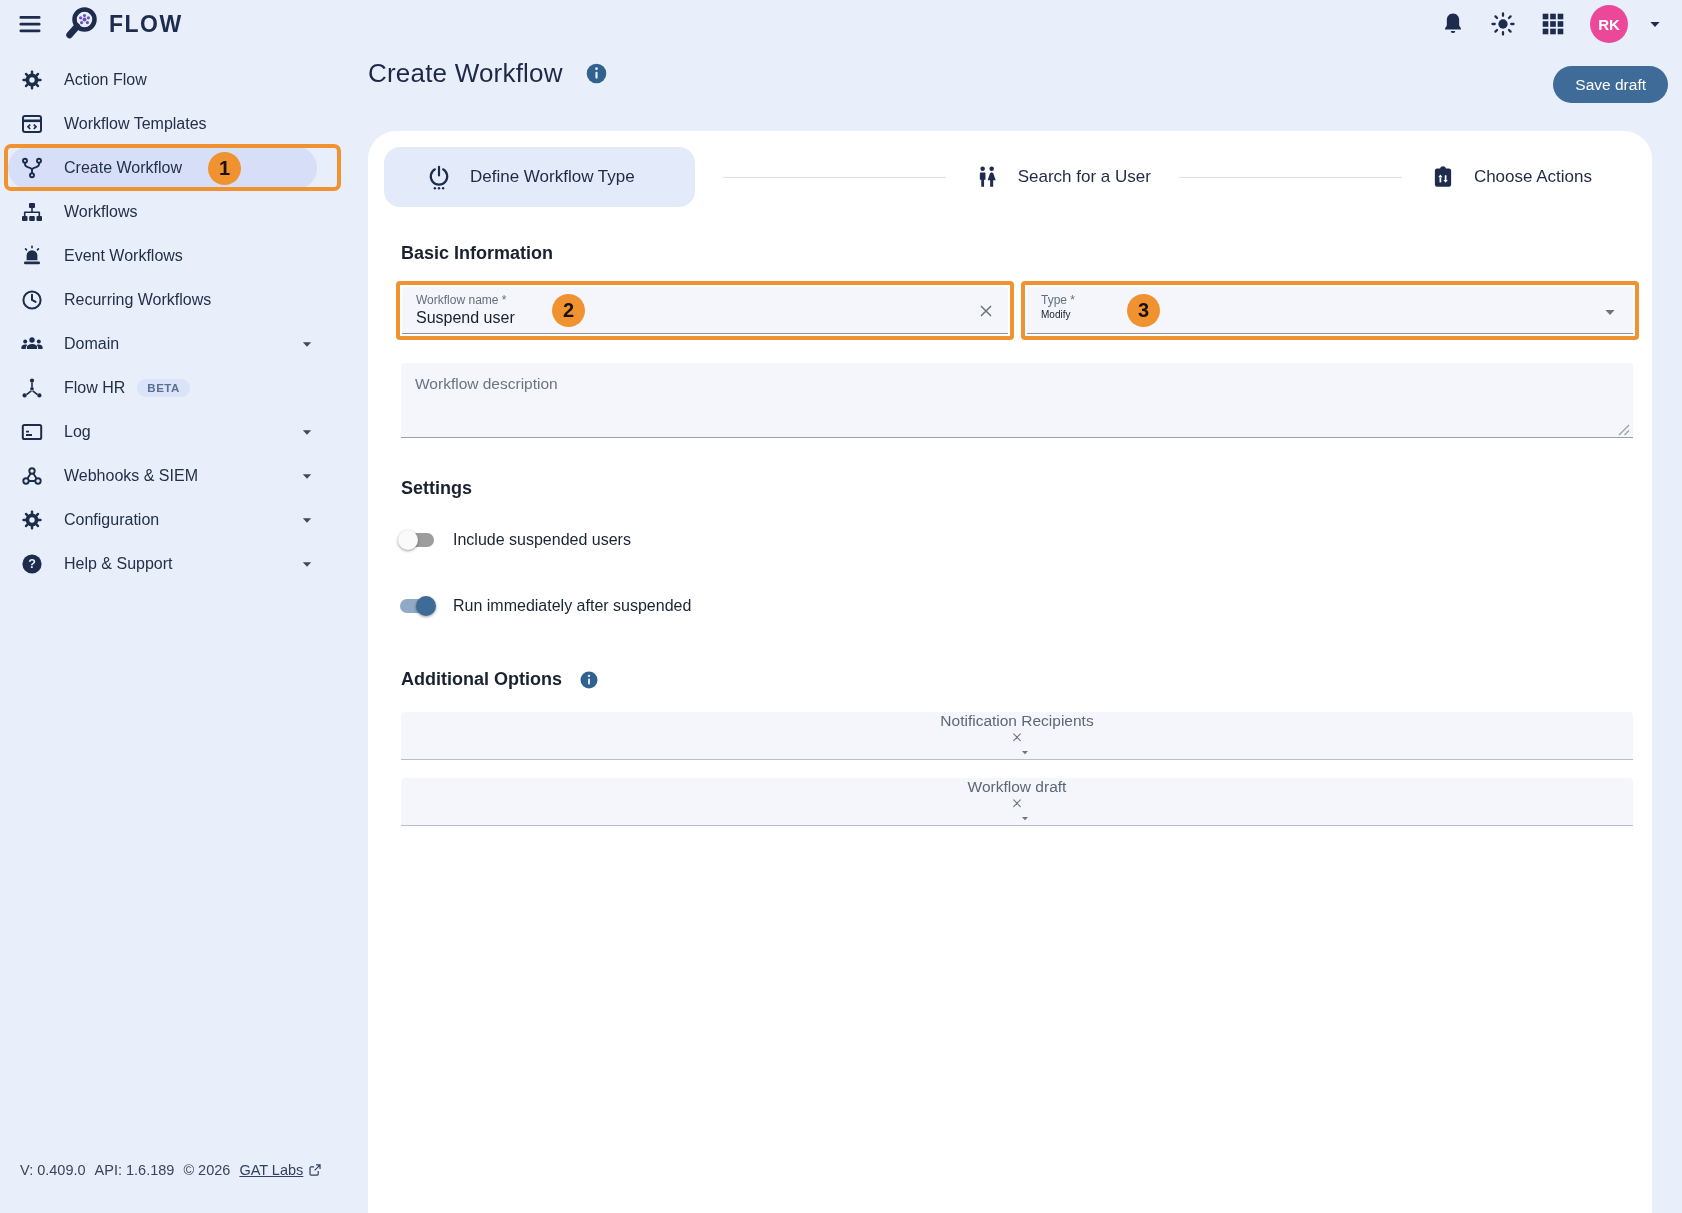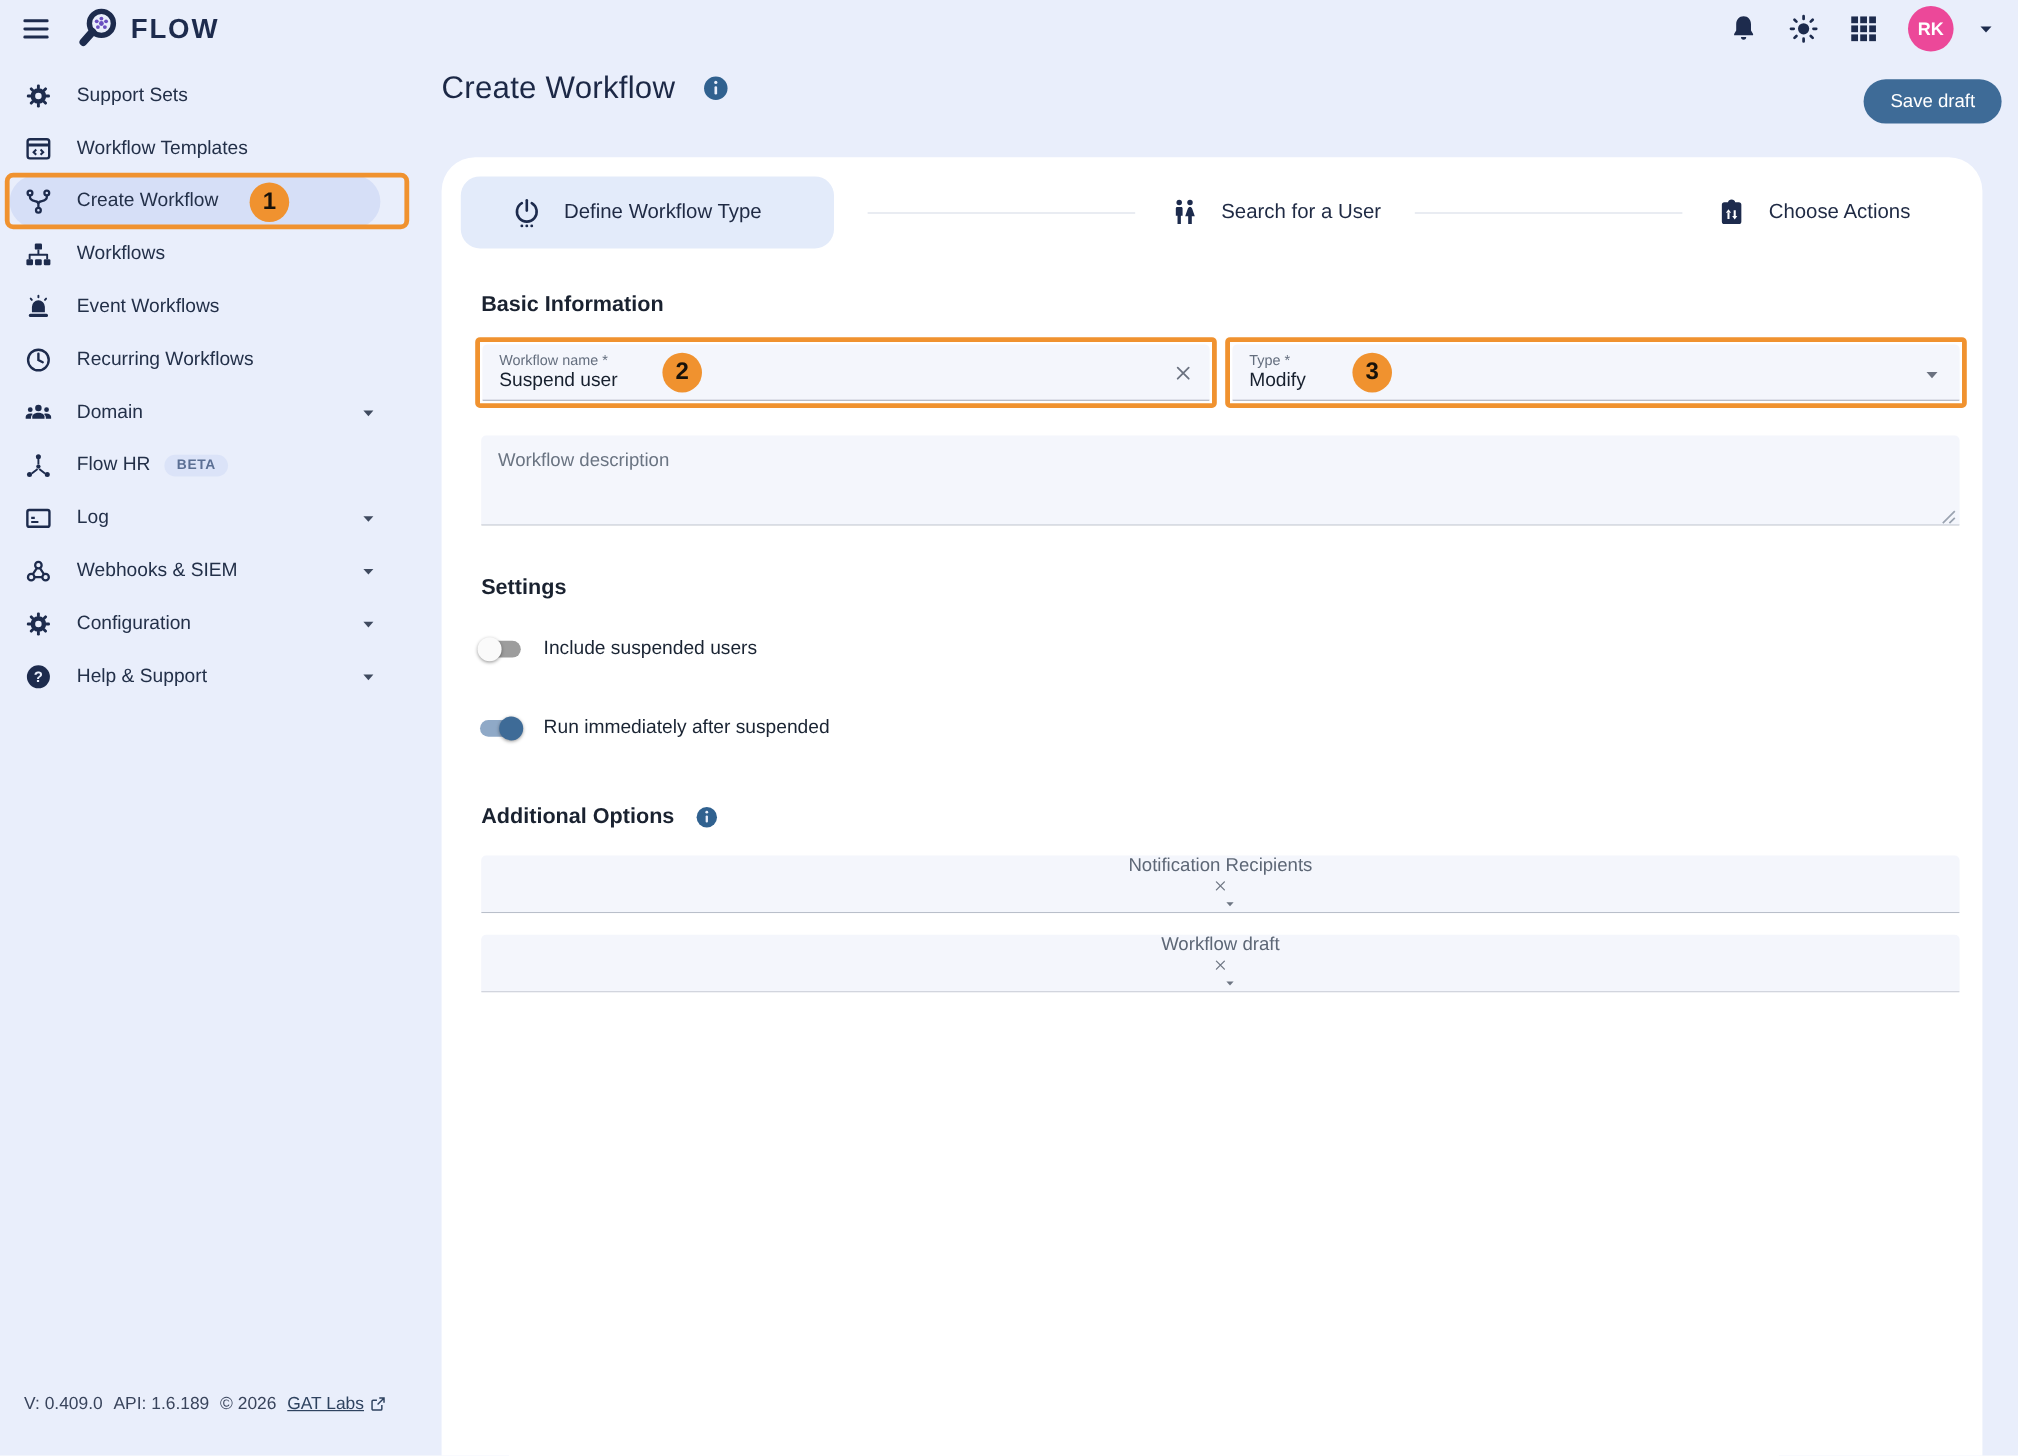--- a/index.html
+++ b/index.html
@@ -70,21 +70,21 @@
   .sec-h .info-sm { width:20px; height:20px; margin-left:17px; cursor:pointer; }
 
   
   .fields-row { display:flex; gap:7px; margin:17px 13px 0 28px; }
   .ann-field { border:4px solid #f0922f; border-radius:4px; padding:2px; flex:1; position:relative; }
   .tfield { position:relative; height:47px; background:#f4f6fc; border-bottom:1px solid #8d93a3;
             border-radius:4px 4px 0 0; padding:6px 44px 0 14px; }
   .tfield .flabel { display:block; font-size:12px; color:#646e7e; }
   .tfield input { display:block; width:100%; border:none; background:transparent; outline:none;
                   font-size:16px; color:#17202e; font-family:"Liberation Sans", sans-serif; margin-top:2px; }
-  .tfield .fvalue { font-size:16px; color:#17202e; margin-top:2px; }
+  .tfield .fvalue { font-size:10px; color:#17202e; margin-top:2px; }
   .f-clear { position:absolute; right:12px; top:14px; width:20px; height:20px; color:#6b7280; cursor:pointer; }
   .f-caret { position:absolute; right:12px; top:14px; width:22px; height:22px; color:#6b7280; cursor:pointer; }
   .badge-abs { position:absolute; top:7px; }
 
   
   .desc-wrap { position:relative; margin:23px 19px 0 33px; }
   .desc-wrap textarea { width:100%; height:75px; background:#f4f6fc; border:none; border-bottom:1px solid #9aa0ad;
         border-radius:4px 4px 0 0; resize:none; padding:12px 14px; font-size:15.5px; outline:none;
         font-family:"Liberation Sans", sans-serif; color:#17202e; }
   .desc-wrap textarea::placeholder { color:#6a7482; opacity:1; }
@@ -297,21 +297,21 @@
         <use href="#i-caret"></use>
       </svg>
   </div>
 </header>
 
 <nav class="sidebar">
   <div class="side-item">
     <svg class="si-icon icn">
         <use href="#i-gear"></use>
       </svg>
-    <span class="si-label">Support Sets</span>
+    <span class="si-label">Action Flow</span>
   </div>
   <div class="side-item">
     <svg class="si-icon icn">
         <use href="#i-template"></use>
       </svg>
     <span class="si-label">Workflow Templates</span>
   </div>
   <div class="side-item selected">
     <svg class="si-icon icn">
         <use href="#i-branch"></use>

